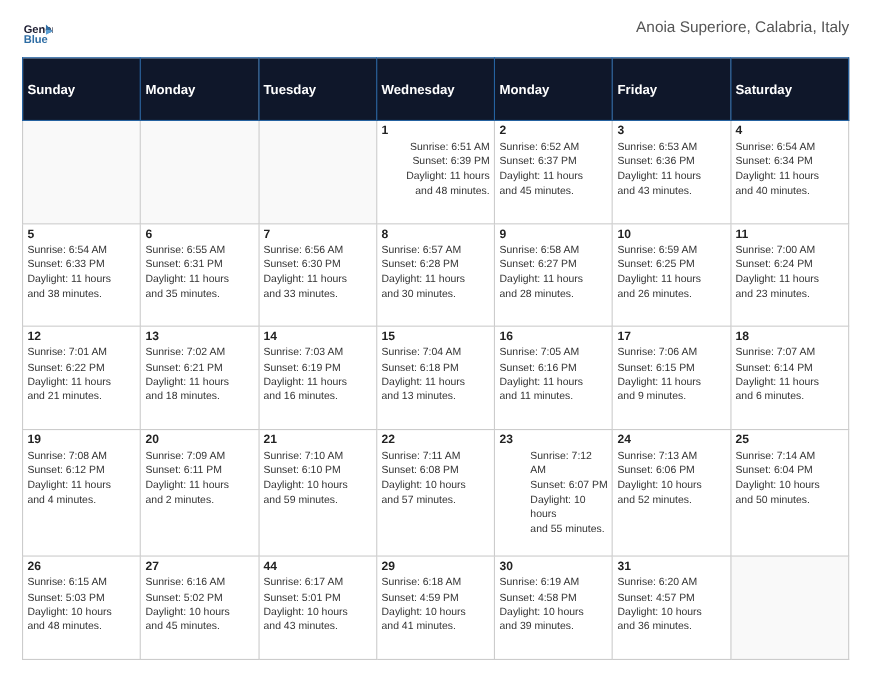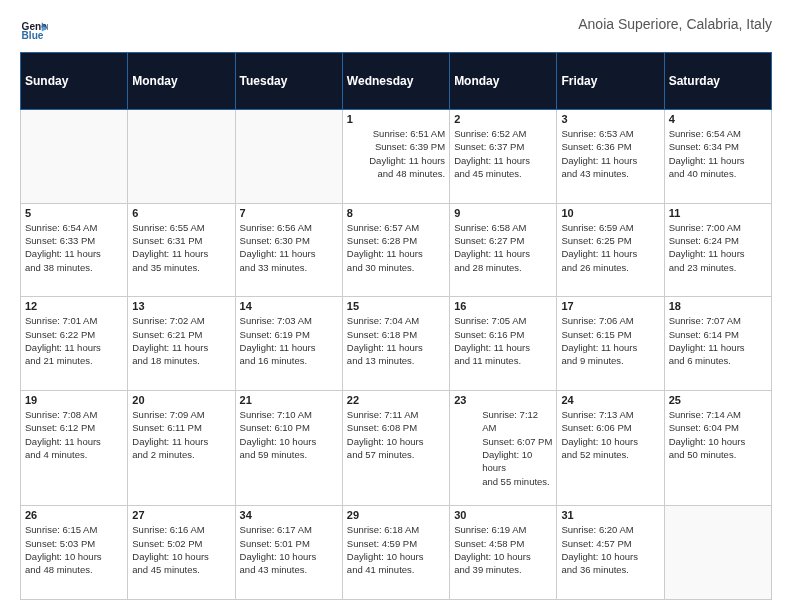--- a/index.html
+++ b/index.html
@@ -313,21 +313,21 @@
 and 48 minutes.</div>
           </td>
           <td>
             <div class="day-num">27</div>
             <div class="day-info" style="white-space: pre-line;">Sunrise: 6:16 AM
 Sunset: 5:02 PM
 Daylight: 10 hours
 and 45 minutes.</div>
           </td>
           <td>
-            <div class="day-num">34</div>
+            <div class="day-num">44</div>
             <div class="day-info" style="white-space: pre-line;">Sunrise: 6:17 AM
 Sunset: 5:01 PM
 Daylight: 10 hours
 and 43 minutes.</div>
           </td>
           <td>
             <div class="day-num">29</div>
             <div class="day-info" style="white-space: pre-line;">Sunrise: 6:18 AM
 Sunset: 4:59 PM
 Daylight: 10 hours

